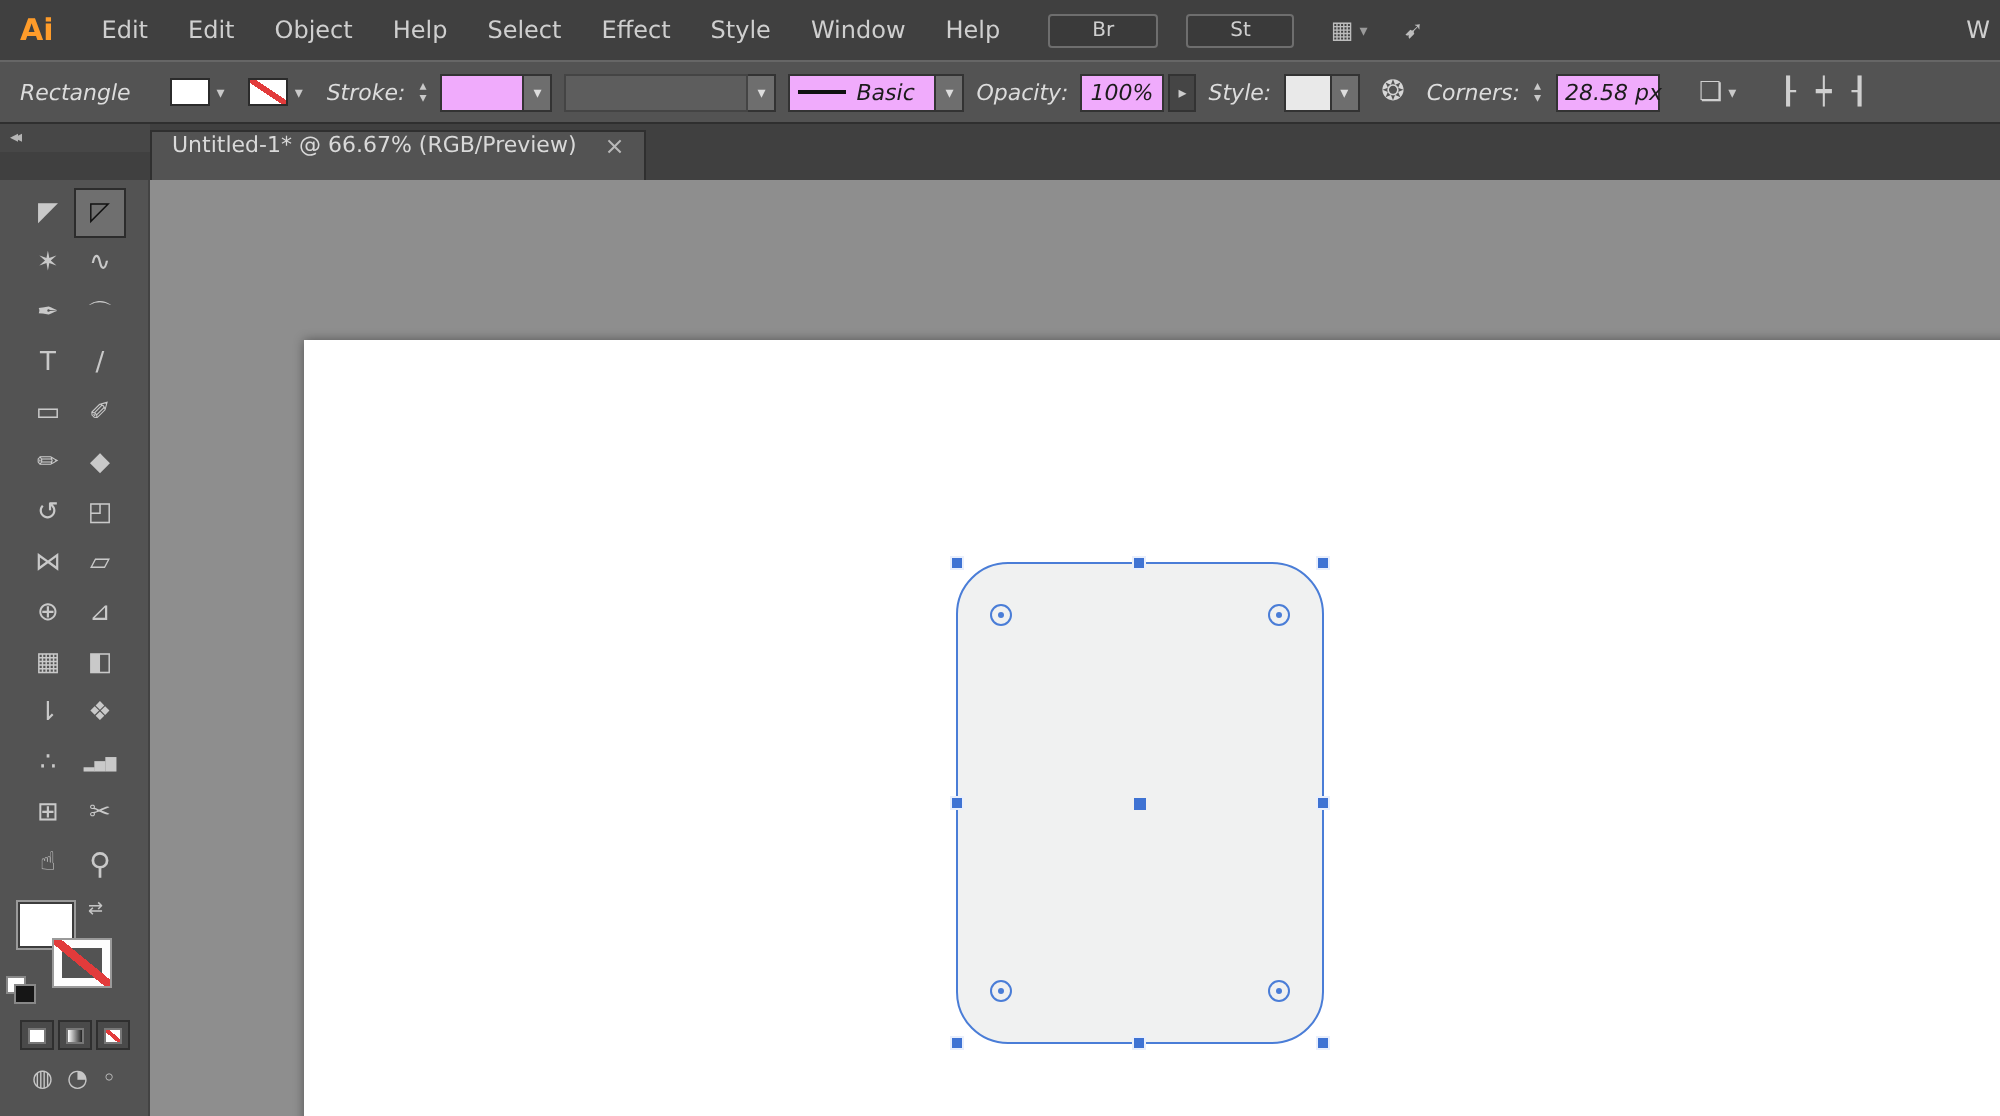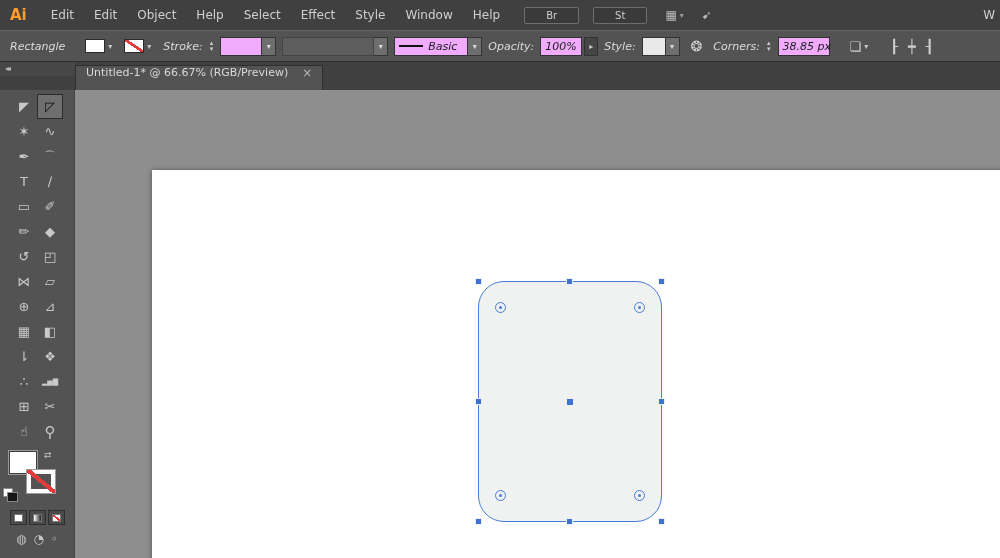--- a/index.html
+++ b/index.html
@@ -175,21 +175,21 @@
         </span>
     </span>
 
     <span class="cb-icon">❂</span>
 
     <span class="cb-label">Corners:</span>
     <span class="stepper">
       <span>▴</span>
       <span>▾</span>
     </span>
-    <span class="combo corners">38.85 px</span>
+    <span class="combo corners">28.58 px</span>
 
     <span class="transform-btn">
       <span>❏</span>
       <span class="dda">▾</span>
     </span>
 
     <span class="align-group">
       <span class="align-btn">┠</span>
       <span class="align-btn">┿</span>
       <span class="align-btn">┨</span>

